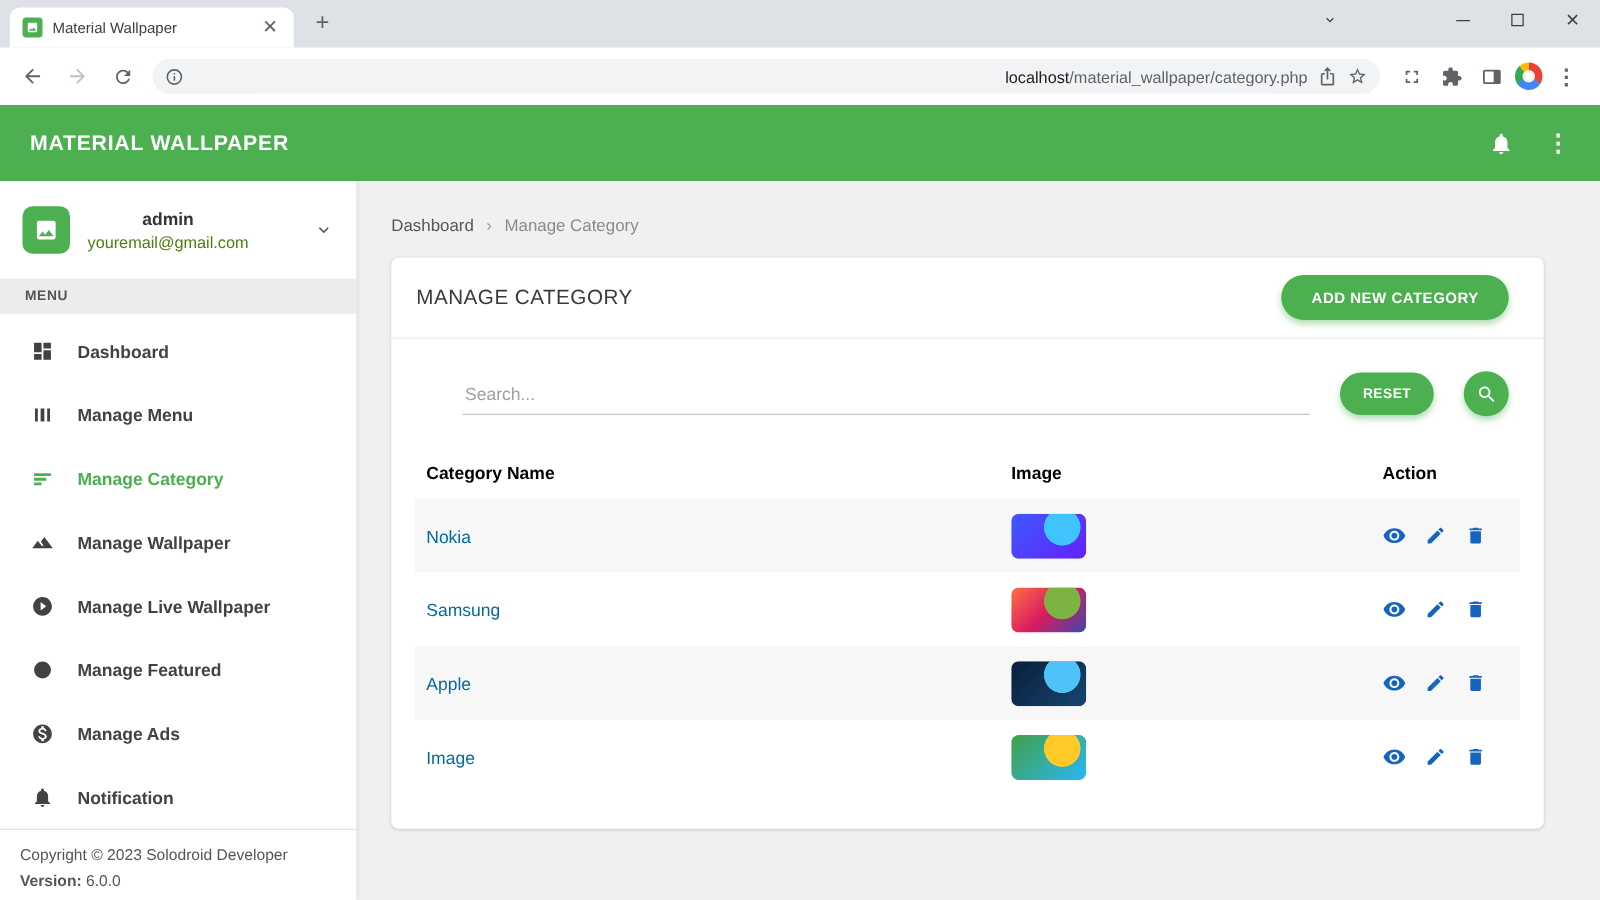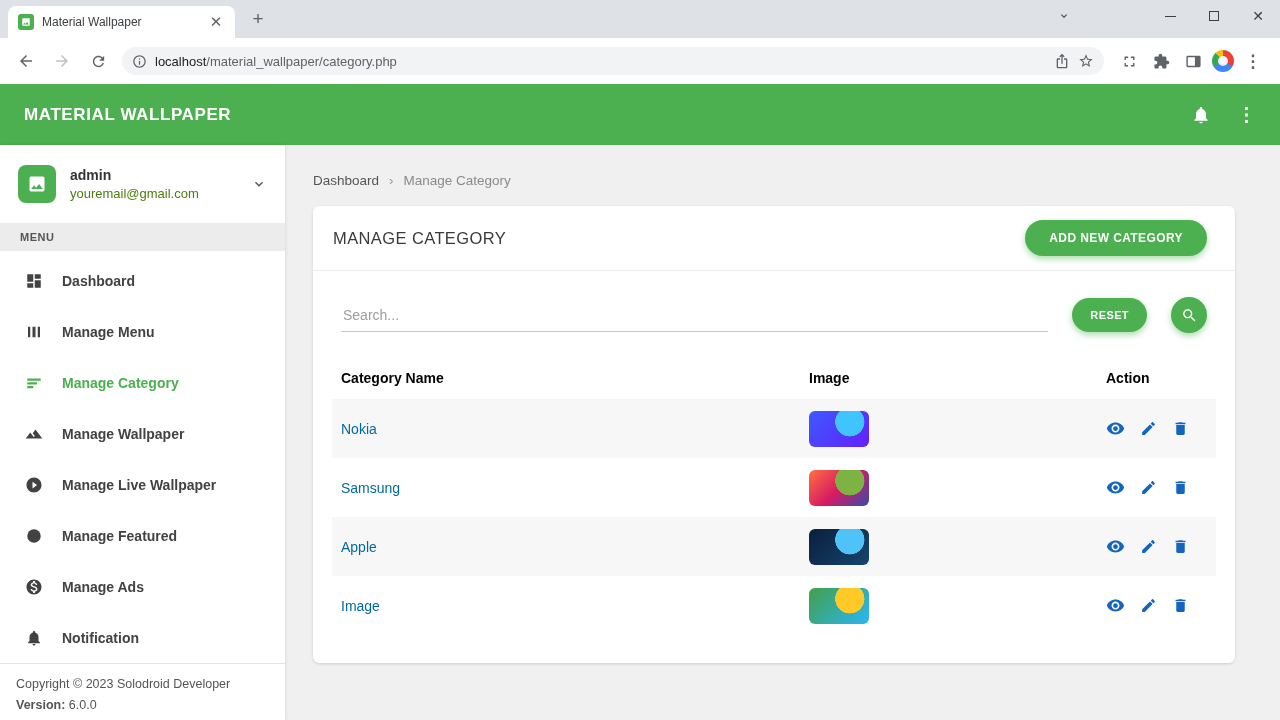--- a/index.html
+++ b/index.html
@@ -14,41 +14,41 @@
   .newtab-btn { font-size:19px; color:#5f6368; margin:0 0 6px 10px; width:26px; height:26px; line-height:25px; text-align:center; border-radius:50%; }
   .win-controls { position:absolute; right:0; top:0; height:32px; display:flex; align-items:center; gap:0; color:#3c4043; }
   .win-btn { width:44px; height:32px; display:flex; align-items:center; justify-content:center; font-size:14px; }
   .maxi { width:10px; height:10px; border:1px solid #3c4043; }
   .mini { width:11px; height:1px; background:#3c4043; }
   .tabsearch { margin-right:62px; }
 
   .toolbar { height:46px; background:#fff; display:flex; align-items:center; padding:0 8px; }
   .nav-icon { width:28px; height:28px; margin:0 4px; display:flex; align-items:center; justify-content:center; color:#5f6368; border-radius:50%; }
   .nav-icon.disabled { color:#bdc1c6; }
-  .omnibox { flex:1; height:28px; background:#f1f3f4; border-radius:14px; display:flex; align-items:center; padding:0 10px; margin:0 6px; }
+  .omnibox { flex:1; height:28px; background:#f1f3f4; border-radius:14px; display:flex; align-items:center; padding:0 10px; margin:0 6px;text-align:right; }
   .omni-url { flex:1; font-size:13px; margin-left:8px; white-space:nowrap; overflow:hidden; }
   .omni-url .domain { color:#202124; }
   .omni-url .path { color:#5f6368; }
   .omni-ic { color:#5f6368; display:flex; align-items:center; margin-left:8px; }
   .tb-right { display:flex; align-items:center; gap:6px; padding:0 6px; }
   .tb-ic { width:26px; height:26px; display:flex; align-items:center; justify-content:center; color:#5f6368; }
   .avatar-chrome { width:22px; height:22px; border-radius:50%; background:conic-gradient(#ea4335 0 33%, #4285f4 33% 66%, #34a853 66% 88%, #fbbc05 88% 100%); display:flex; align-items:center; justify-content:center; }
   .avatar-chrome .inner { width:10px; height:10px; border-radius:50%; background:#fff; border:2px solid #eee; }
   .kebab { font-size:17px; color:#5f6368; font-weight:bold; letter-spacing:0; }
 
   
   .appbar { height:61px; background:var(--green,#4caf50); display:flex; align-items:center; padding:0 24px; }
   .appbar-title { color:#fff; font-size:17px; font-weight:bold; letter-spacing:0.6px; }
   .appbar-right { margin-left:auto; display:flex; align-items:center; gap:26px; color:#fff; }
   .appbar-kebab { font-size:19px; font-weight:bold; color:#fff; }
 
   
   .page { display:flex; height:575px; }
   .sidebar { width:285px; background:#fff; display:flex; flex-direction:column; box-shadow:1px 0 3px rgba(0,0,0,.08); z-index:2; }
-  .profile { display:flex; align-items:center; padding:20px 18px; gap:14px; }
+  .profile { display:flex; align-items:center; padding:20px 18px; gap:14px;text-align:center; }
   .profile-avatar { width:38px; height:38px; border-radius:8px; background:var(--green,#4caf50); display:flex; align-items:center; justify-content:center; flex:none; }
   .profile-name { font-size:14px; font-weight:bold; color:#333; }
   .profile-email { font-size:13px; color:#4d7c0f; margin-top:3px; }
   .profile-chevron { margin-left:auto; color:#555; display:flex; }
   .menu-label { background:#ececec; padding:8px 20px; font-size:11px; font-weight:bold; color:#555; letter-spacing:.5px; }
   .menu-list { flex:1; padding-top:4px; }
   .menu-item { display:flex; align-items:center; gap:18px; padding:0 24px; height:51px; font-size:14px; font-weight:bold; color:#424242; cursor:pointer; }
   .menu-item .mi-icon { width:20px; height:20px; display:flex; align-items:center; justify-content:center; color:#424242; flex:none; }
   .menu-item.active, .menu-item.active .mi-icon { color:var(--green,#4caf50); }
   .sidebar-footer { border-top:1px solid #e3e3e3; padding:10px 16px 12px; font-size:12.5px; color:#555; line-height:1.7; }
@@ -57,21 +57,21 @@
   .breadcrumb { font-size:13.5px; margin:8px 0 18px; display:flex; align-items:center; gap:10px; }
   .crumb-home { color:#555; cursor:pointer; }
   .crumb-sep { color:#9a9a9a; }
   .crumb-current { color:#8a8a8a; }
 
   .card { background:#fff; border-radius:6px; box-shadow:0 1px 3px rgba(0,0,0,.15); padding-bottom:28px; }
   .card-header { display:flex; align-items:center; justify-content:space-between; padding:14px 28px 14px 20px; border-bottom:1px solid #ececec; }
   .card-title { font-size:16.5px; color:#3a3a3a; letter-spacing:.4px; }
   .btn-add { background:var(--green,#4caf50); color:#fff; border:none; font-family:inherit; font-size:12px; font-weight:bold; letter-spacing:.4px; padding:11px 24px; border-radius:20px; box-shadow:0 3px 6px rgba(76,175,80,.45); cursor:pointer; }
 
-  .search-row { display:flex; align-items:center; gap:24px; padding:26px 28px 6px; }
+  .search-row { display:flex; align-items:center; gap:24px; padding:26px 28px 6px;margin-left:29px; }
   .search-input { flex:1; border:none; border-bottom:1px solid #c9c9c9; background:transparent; font-family:inherit; font-size:14px; color:#444; padding:8px 2px; outline:none; }
   .search-input::placeholder { color:#9e9e9e; }
   .btn-reset { background:var(--green,#4caf50); color:#fff; border:none; font-family:inherit; font-size:11px; font-weight:bold; letter-spacing:.4px; padding:11px 18px; border-radius:18px; box-shadow:0 3px 6px rgba(76,175,80,.45); cursor:pointer; }
   .btn-search { width:36px; height:36px; border-radius:50%; background:var(--green,#4caf50); border:none; display:flex; align-items:center; justify-content:center; box-shadow:0 3px 6px rgba(76,175,80,.45); cursor:pointer; color:#fff; }
 
   .table { margin:18px 19px 0; }
   .t-row { display:grid; grid-template-columns:468px 297px 1fr; align-items:center; padding:0 9px; }
   .t-head { height:42px; font-size:14px; font-weight:bold; color:#000000; }
   .t-body .t-row { height:59px; font-size:14px; color:#0369a1; }
   .t-body .t-row:nth-child(odd) { background:#f7f7f7; }

